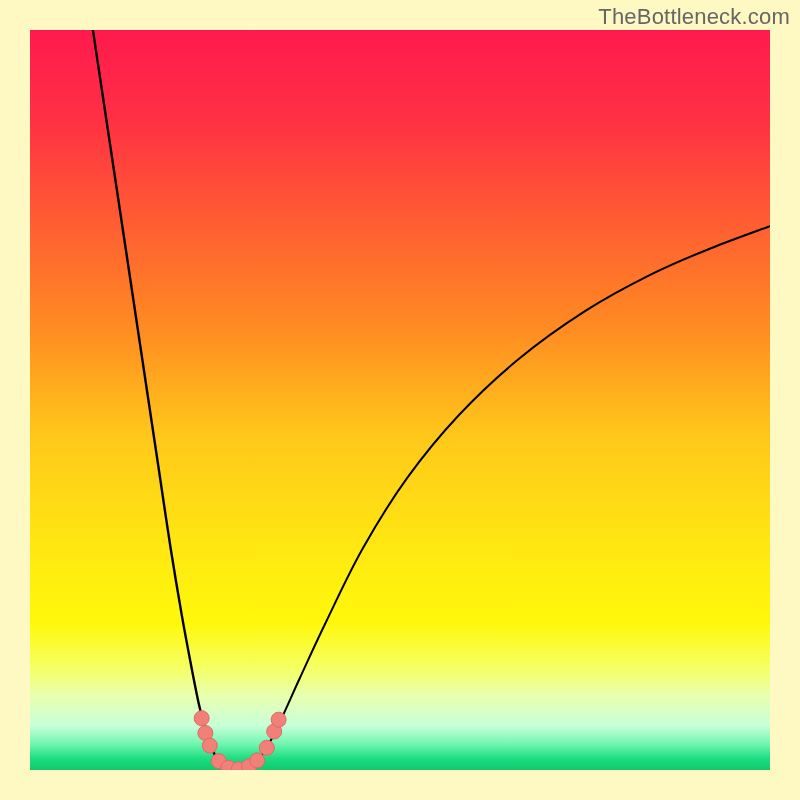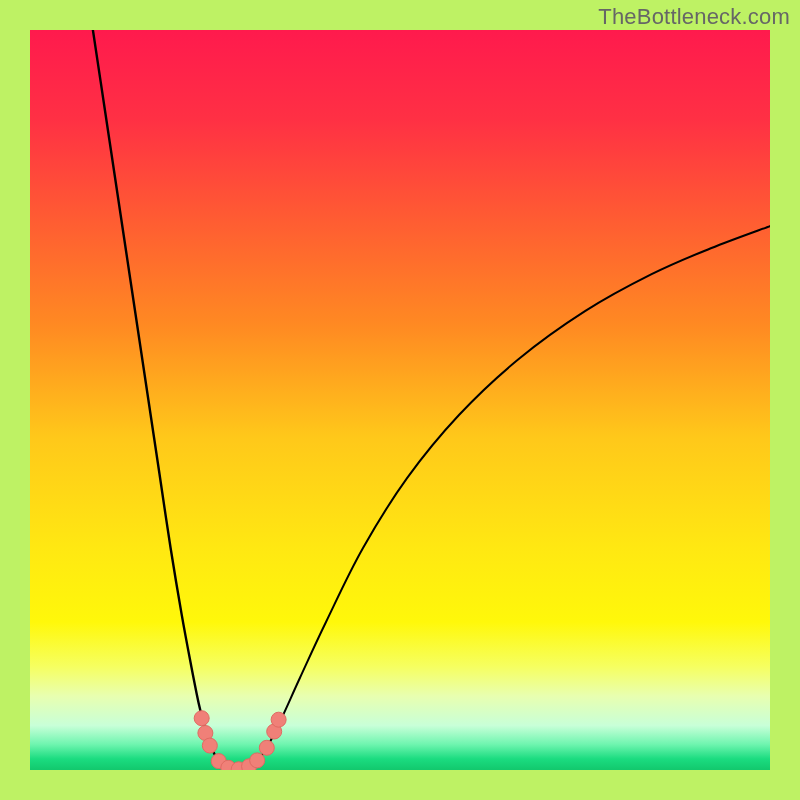--- a/index.html
+++ b/index.html
@@ -7,21 +7,21 @@
     padding: 0;
     width: 800px;
     height: 800px;
     background: #000;
     overflow: hidden;
   }
   .stage {
     position: relative;
     width: 800px;
     height: 800px;
-    background: #bef264;
+    background: #fef9c3;
   }
   .watermark {
     position: absolute;
     top: 4px;
     right: 10px;
     font-family: Arial, Helvetica, sans-serif;
     font-size: 22px;
     color: #666;
     font-weight: 500;
     letter-spacing: 0.2px;

